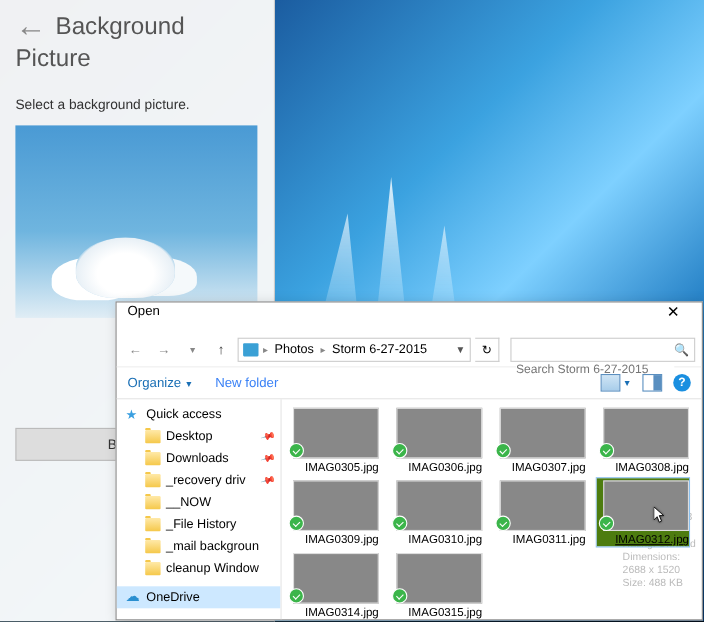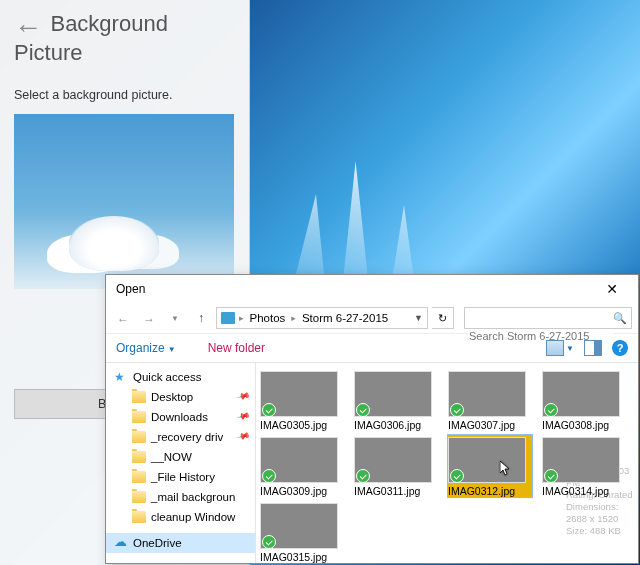--- a/index.html
+++ b/index.html
@@ -33,61 +33,61 @@
 .browse-btn {
   margin-top:100px; width:220px; height:30px; background:#ddd; border:1px solid #bbb;
   font-size:12.5px; color:#333; text-align:center; line-height:28px; cursor:pointer;
 }
 
 
 .dialog {
   position:absolute; left:105px; top:274px; width:534px; height:290px;
   background:#fff; border:1px solid #888; box-shadow:4px 4px 12px rgba(0,0,0,.25);
 }
-.titlebar { height:28px; display:flex; align-items:center; padding:0 6px; font-size:12px; }
+.titlebar { height:28px; display:flex; padding:0 6px; font-size:12px; }
 .titlebar .title{flex:1; padding-left:4px;}
 .titlebar .close{width:40px;text-align:center;font-size:14px;cursor:pointer;}
 
 .navrow { height:30px; display:flex; align-items:center; gap:4px; padding:0 6px; border-bottom:0; font-size:12px;}
 .navrow .navbtn{width:22px;height:22px;display:flex;align-items:center;justify-content:center;color:#888;}
 .navrow .navbtn.enabled{color:#333;cursor:pointer;}
 .addrbox{flex:1;height:22px;border:1px solid #ccc;display:flex;align-items:center;padding:0 4px;gap:4px;}
 .addrbox .seg{font-size:11.5px;padding:0 2px;cursor:pointer;}
 .addrbox .sep{color:#888;font-size:9px;}
 .refresh{width:22px;height:22px;border:1px solid #ccc;border-left:0;display:flex;align-items:center;justify-content:center;font-size:11px;cursor:pointer;}
 .searchbox{width:168px;height:22px;border:1px solid #ccc;display:flex;align-items:center;padding:0 4px;margin-left:6px;}
 .searchbox input{border:0;outline:0;font-size:11px;flex:1;color:#888;margin-top:36px;}
 .searchbox .sicon{color:#888;font-size:11px;}
 
 .cmdrow{height:30px;border-top:1px solid #eee;border-bottom:1px solid #e5e5e5;display:flex;align-items:center;padding:0 10px;font-size:12px;}
 .cmdrow .organize{color:#1a6fb5;cursor:pointer;}
 .cmdrow .drop{color:#1a6fb5;font-size:8px;margin-left:3px;}
-.cmdrow .newfolder{color:#be185d;margin-left:32px;cursor:pointer;}
+.cmdrow .newfolder{color:#3b82f6;margin-left:20px;cursor:pointer;}
 .cmdrow .right{margin-left:auto;display:flex;gap:10px;align-items:center;}
 .viewbtn{width:18px;height:16px;border:1px solid #5a8fc0;background:linear-gradient(#cfe5f5,#a8cdea);cursor:pointer;}
 .previewpane{width:18px;height:16px;border:1px solid #5a8fc0;background:#fff;position:relative;cursor:pointer;}
 .previewpane::after{content:"";position:absolute;right:0;top:0;bottom:0;width:7px;background:#5a8fc0;}
 .help{width:16px;height:16px;border-radius:50%;background:#1a8fe0;color:#fff;font-size:11px;font-weight:bold;text-align:center;line-height:16px;cursor:pointer;}
 
 .body{display:flex;height:calc(100% - 88px);}
 .tree{width:150px;border-right:1px solid #e5e5e5;overflow:hidden;font-size:11.5px;padding-top:4px;}
 .tree .item{display:flex;align-items:center;height:20px;padding-left:8px;cursor:pointer;gap:5px;white-space:nowrap;}
 .tree .item.selected{background:#cde8ff;}
 .tree .item.sub{padding-left:26px;}
 .tree .pin{margin-left:auto;margin-right:6px;color:#888;font-size:9px;transform:rotate(30deg);}
 .ico{width:14px;height:12px;display:inline-block;flex-shrink:0;}
 .ico.star{color:#3a9fe0;font-size:12px;line-height:12px;}
 .ico.folder{background:linear-gradient(#ffe9a8,#f5c84a);border-radius:1px;position:relative;}
 .ico.folder::before{content:"";position:absolute;top:-2px;left:0;width:5px;height:2px;background:#f5c84a;border-radius:1px 1px 0 0;}
 .ico.onedrive{color:#2a8fd0;font-size:13px;line-height:10px;}
 .ico.photos{background:#3aa0d5;border-radius:1px;}
 
 .files{flex:1;overflow:auto;padding:6px 4px;display:flex;flex-wrap:wrap;align-content:flex-start;gap:4px 10px;}
-.thumb{width:84px;display:flex;flex-direction:column;align-items:flex-start;cursor:pointer;position:relative;padding-top:2px;}
-.thumb.selected{background:#eab308;outline:1px solid #8ac0ee;}
+.thumb{width:84px;display:flex;flex-direction:column;align-items:flex-end;cursor:pointer;position:relative;padding-top:2px;}
+.thumb.selected{background:#4d7c0f;outline:1px solid #8ac0ee;text-decoration:underline;}
 .thumb .img{width:78px;height:46px;background:#888;position:relative;border:1px solid #ddd;}
 .thumb .check{position:absolute;left:2px;bottom:14px;width:14px;height:14px;border-radius:50%;background:#3bb54a;border:1.5px solid #fff;}
 .thumb .check::after{content:"";position:absolute;left:3px;top:4px;width:5px;height:2.5px;border-left:1.5px solid #fff;border-bottom:1.5px solid #fff;transform:rotate(-45deg);}
 .thumb .name{font-size:10.5px;margin-top:2px;text-align:center;white-space:nowrap;}
 .cursor{position:absolute;width:12px;height:16px;pointer-events:none;}
 .cursor svg{width:12px;height:16px;filter:drop-shadow(0 0 1px rgba(0,0,0,.6));}
 
 
 .sky1{background:linear-gradient(#fff8d0 0%,#e0a040 40%,#2a3a1a 60%,#1a2a10 100%);}
 .grass{background:linear-gradient(#9a9a8a 0%,#9a9a8a 45%,#4a6a30 55%,#3a5a20 100%);}
@@ -226,20 +226,25 @@
           <div class="img field"></div>
           <div class="check"></div>
           <div class="name">IMAG0308.jpg</div>
         </div>
         <div class="thumb">
           <div class="img puddle"></div>
           <div class="check"></div>
           <div class="name">IMAG0309.jpg</div>
         </div>
         <div class="thumb">
+          <div class="img puddle"></div>
+          <div class="check"></div>
+          <div class="name">IMAG0310.jpg</div>
+        </div>
+        <div class="thumb">
           <div class="img storm"></div>
           <div class="check"></div>
           <div class="name">IMAG0311.jpg</div>
         </div>
         <div class="thumb selected">
           <div class="img haze"></div>
           <div class="check"></div>
           <div class="name">IMAG0312.jpg</div>
           <div class="cursor" style="left:52px;top:26px;"><svg viewBox="0 0 12 16">
               <path d="M0 0 L0 12 L3 9 L5 14 L7 13 L5 8 L9 8 Z" fill="#fff" stroke="#000" stroke-width=".8"></path>

